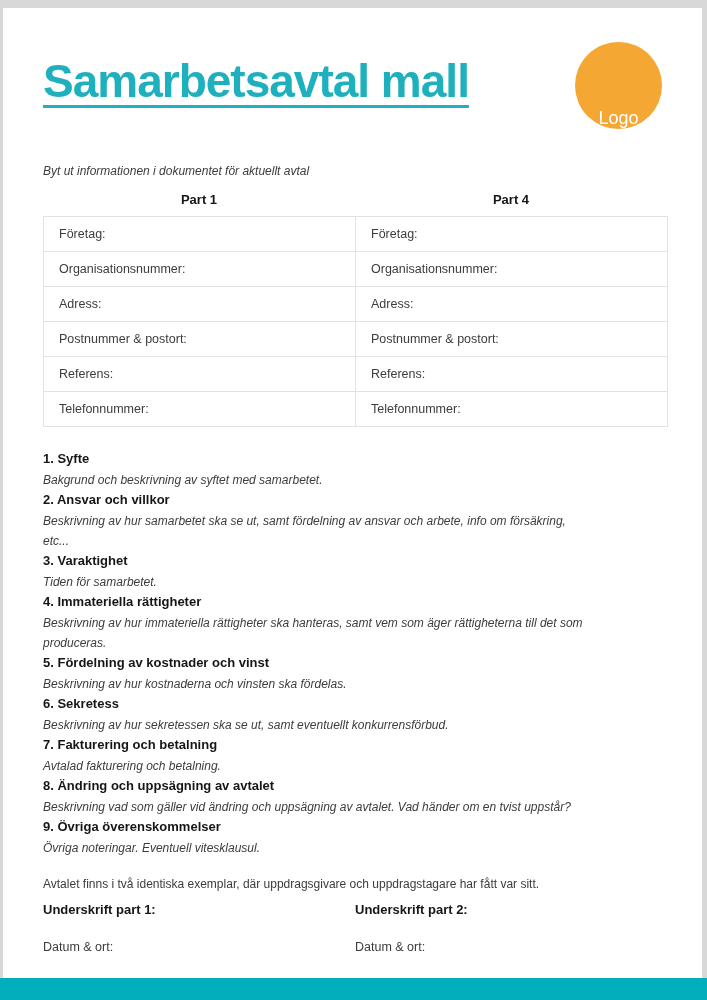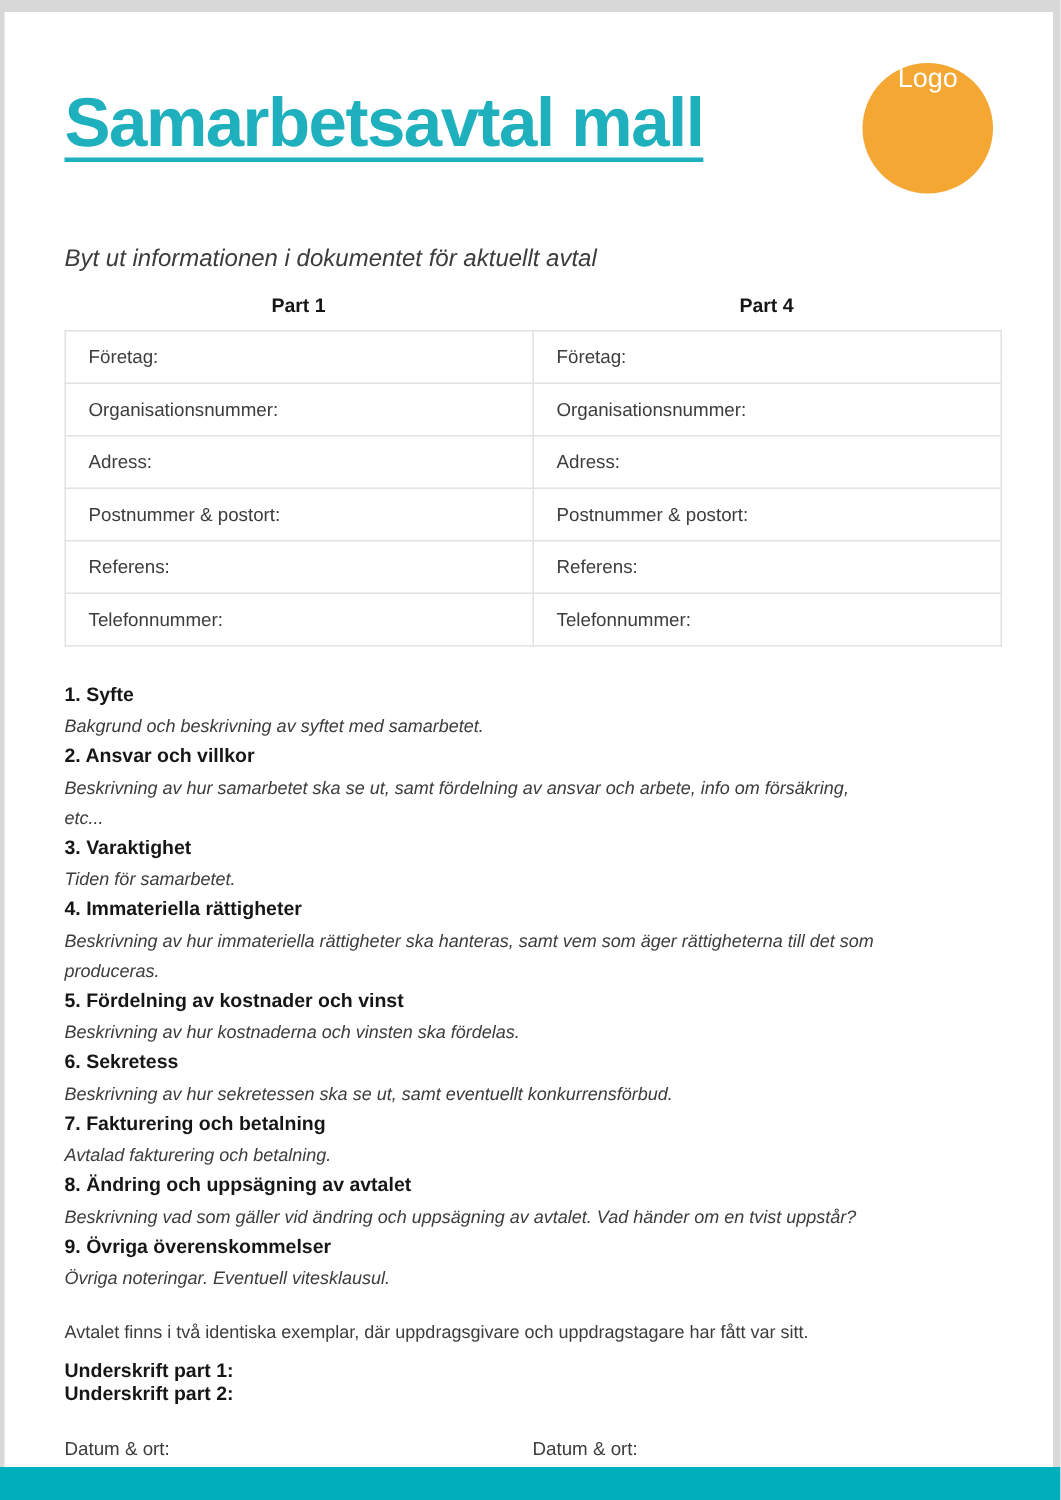--- a/index.html
+++ b/index.html
@@ -35,27 +35,27 @@
     letter-spacing:-1px;
     color:var(--title_teal);
     text-decoration:underline;
     text-decoration-thickness:3px;
     text-underline-offset:8px;
   }
   .logo-circle{
     position:absolute;left:532px;top:-14px;
     width:87px;height:87px;border-radius:50%;
     background:var(--logo_orange);
-    display:flex;align-items:flex-start;justify-content:center;
+    display:flex;align-items:flex-end;justify-content:center;
   }
   .logo-circle span{color:#ffffff;font-size:18px;}
   
   .intro{
     margin:58px 0 0 0;
-    font-size:16px;font-style:italic;color:var(--text_body);
+    font-size:12px;font-style:italic;color:var(--text_body);
   }
   
   .part-headers{display:flex;margin-top:14px;text-align:center;}
   .part-headers div{
     width:312px;font-size:13px;font-weight:bold;color:var(--text_dark);
   }
   
   table.parties{
     border-collapse:collapse;margin-top:9px;width:625px;table-layout:fixed;border-radius:32px;
   }
@@ -73,21 +73,21 @@
   }
   .sections h3 + p{margin-top:4px;}
   .sections p{
     font-size:12px;line-height:20px;font-style:italic;color:var(--text_body);
     margin:0 0 2px 0;max-width:545px;
   }
   
   .closing{
     margin:19px 0 0 0;font-size:12px;color:var(--text_body);
   }
-  .sig-row{display:flex;margin-top:11px;flex-direction:column;}
+  .sig-row{display:flex;margin-top:11px;}
   .sig-row div{width:312px;font-size:13px;font-weight:bold;color:var(--text_dark);}
   .date-row{display:flex;margin-top:23px;}
   .date-row div{width:312px;font-size:12.5px;color:var(--text_body);}
   
   .footer-bar{
     position:absolute;left:0;bottom:0;width:707px;height:22px;
     background:var(--accent);
   }
 </style>
 </head>

